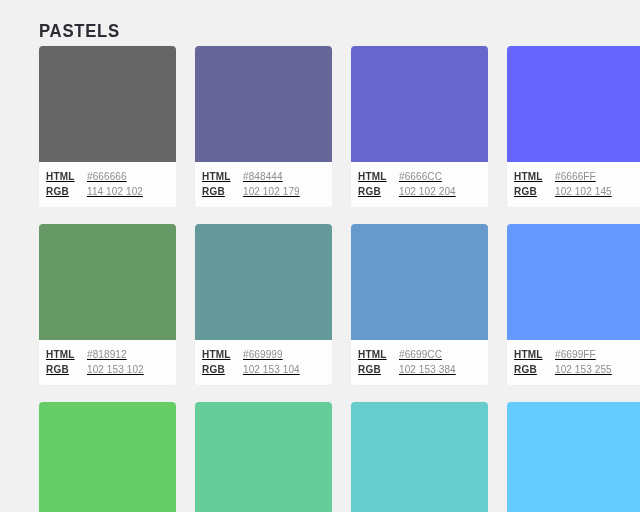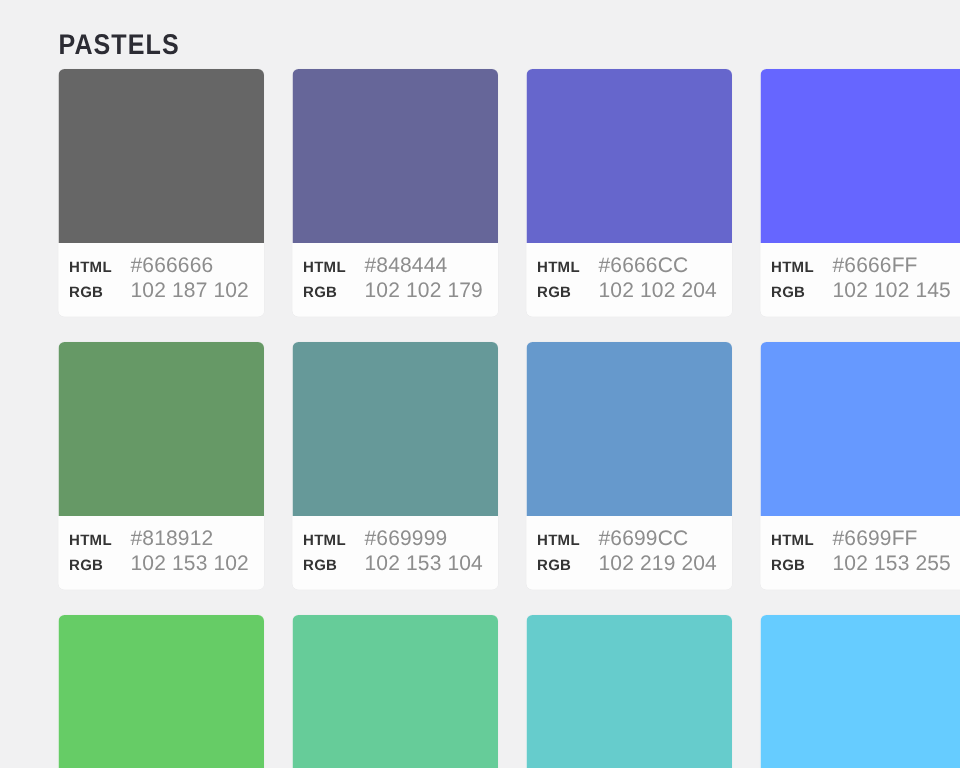--- a/index.html
+++ b/index.html
@@ -50,20 +50,21 @@
     gap: 17px 19px;
   }
 
   .swatch-card {
     width: 137px;
     background: #fdfdfd;
     border-radius: 4px;
     overflow: hidden;
     box-shadow: 0 0 0 0.5px rgba(0,0,0,0.02);
     flex: 0 0 auto;
+    text-decoration: underline;
   }
 
   .swatch-color {
     width: 100%;
     height: 116px;
     display: block;
   }
 
   .swatch-info {
     padding: 7px 0 8px 0;
@@ -81,21 +82,21 @@
   .info-key {
     width: 41px;
     flex: 0 0 41px;
     font-size: 10px;
     font-weight: bold;
     color: #343434;
     letter-spacing: 0.2px;
   }
 
   .info-val {
-    font-size: 14px;
+    font-size: 10px;
     color: #8d8d8d;
     letter-spacing: 0.1px;
   }
 </style>
 </head>
 <body>
 
 <div class="page">
 
   <h1 class="page-title">PASTELS</h1>
@@ -103,21 +104,21 @@
   <div class="grid">
       <div class="swatch-card">
         <div class="swatch-color" style="background-color: rgb(102, 102, 102);"></div>
         <div class="swatch-info">
           <div class="info-row">
             <span class="info-key">HTML</span>
             <span class="info-val">#666666</span>
           </div>
           <div class="info-row">
             <span class="info-key">RGB</span>
-            <span class="info-val">102 187 102</span>
+            <span class="info-val">114 102 102</span>
           </div>
         </div>
       </div>
       <div class="swatch-card">
         <div class="swatch-color" style="background-color: rgb(102, 102, 153);"></div>
         <div class="swatch-info">
           <div class="info-row">
             <span class="info-key">HTML</span>
             <span class="info-val">#848444</span>
           </div>
@@ -181,21 +182,21 @@
       </div>
       <div class="swatch-card">
         <div class="swatch-color" style="background-color: rgb(102, 153, 204);"></div>
         <div class="swatch-info">
           <div class="info-row">
             <span class="info-key">HTML</span>
             <span class="info-val">#6699CC</span>
           </div>
           <div class="info-row">
             <span class="info-key">RGB</span>
-            <span class="info-val">102 219 204</span>
+            <span class="info-val">102 153 384</span>
           </div>
         </div>
       </div>
       <div class="swatch-card">
         <div class="swatch-color" style="background-color: rgb(102, 153, 255);"></div>
         <div class="swatch-info">
           <div class="info-row">
             <span class="info-key">HTML</span>
             <span class="info-val">#6699FF</span>
           </div>

